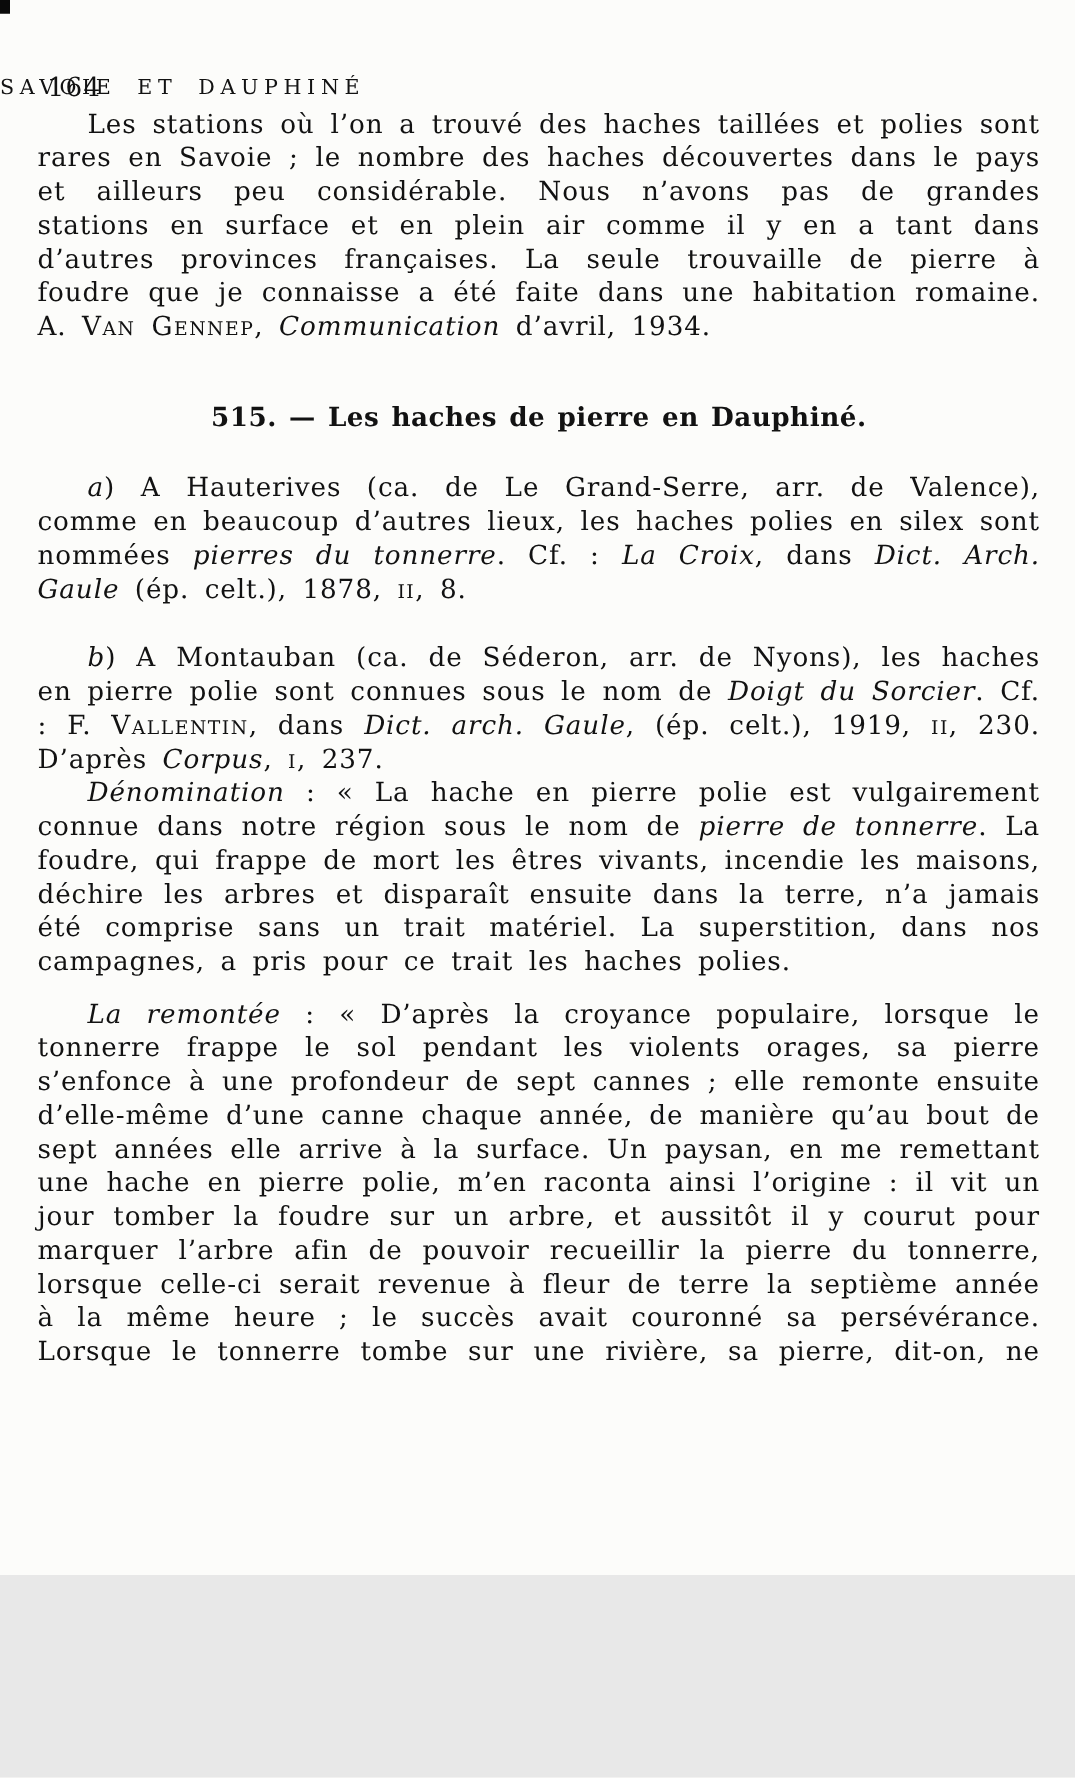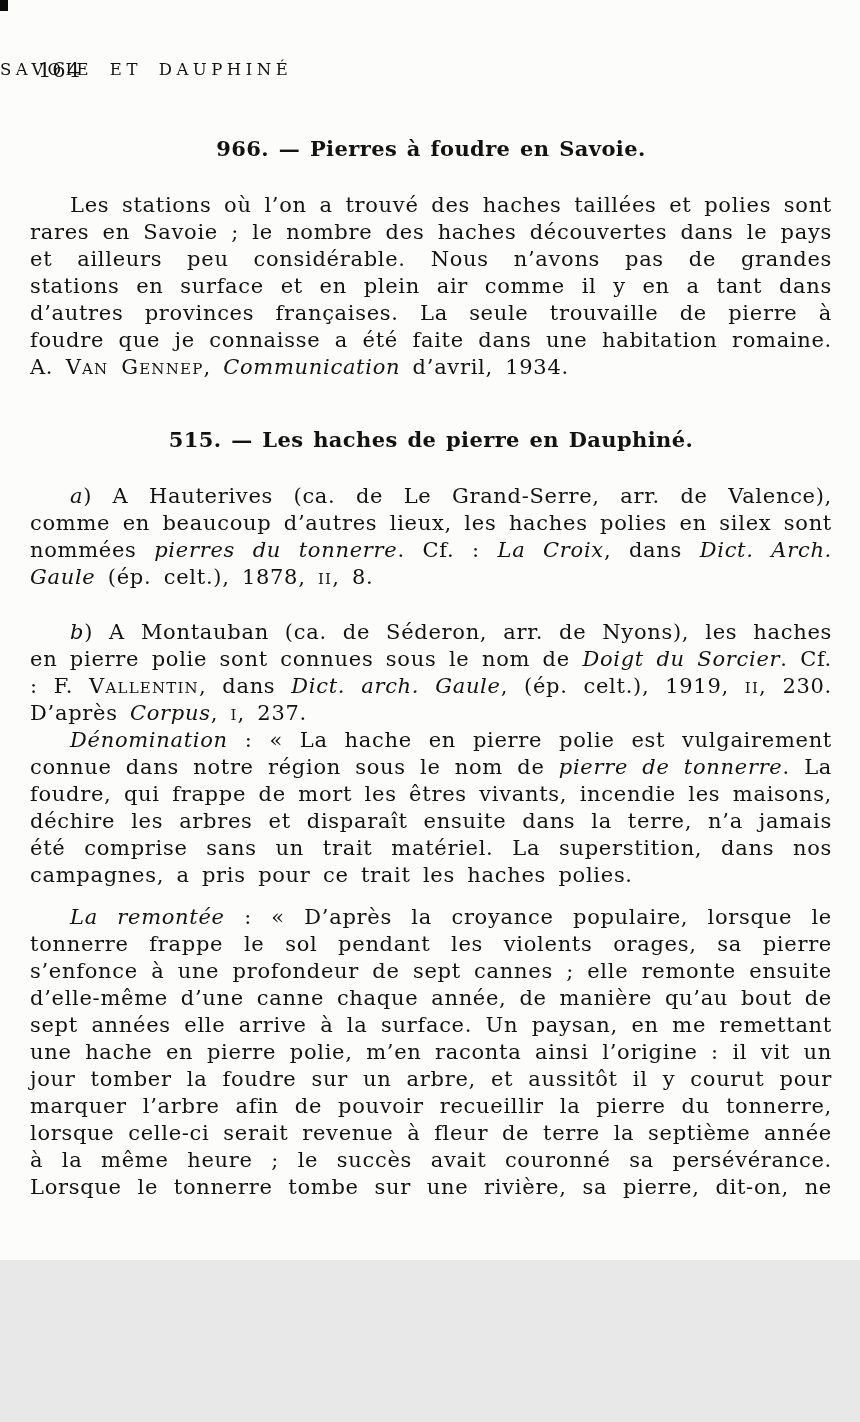--- a/index.html
+++ b/index.html
@@ -82,21 +82,20 @@
   <div class="corner-mark"></div>
 
   <div class="page-header">
     <span class="page-number">164</span>
     <div class="running-head">SAVOIE ET DAUPHINÉ</div>
   </div>
 
   <div class="content">
 
     <section id="sec-966">
-      <h2 class="section-heading">966. — Pierres à foudre en Savoie.</h2>
       <p class="para"><span>Les stations où l’on a trouvé des haches taillées et polies sont rares en Savoie ; le nombre des haches découvertes dans le pays et ailleurs peu considérable. Nous n’avons pas de grandes stations en surface et en plein air comme il y en a tant dans d’autres provinces françaises. La seule trouvaille de pierre à foudre que je connaisse a été faite dans une habitation romaine. A. </span><span class="run-smallcaps">Van Gennep</span><span>, </span><span class="run-italic">Communication</span><span> d’avril, 1934.</span></p>
     </section>
 
     <section id="sec-967">
       <h2 class="section-heading">515. — Les haches de pierre en Dauphiné.</h2>
       <p class="para"><span class="run-italic">a</span><span>) A Hauterives (ca. de Le Grand-Serre, arr. de Valence), comme en beaucoup d’autres lieux, les haches polies en silex sont nommées </span><span class="run-italic">pierres du tonnerre</span><span>. Cf. : </span><span class="run-italic">La Croix</span><span>, dans </span><span class="run-italic">Dict. Arch. Gaule</span><span> (ép. celt.), 1878, </span><span class="run-smallcaps">ii</span><span>, 8.</span></p>
       <p class="para"><span class="run-italic">b</span><span>) A Montauban (ca. de Séderon, arr. de Nyons), les haches en pierre polie sont connues sous le nom de </span><span class="run-italic">Doigt du Sorcier</span><span>. Cf. : F. </span><span class="run-smallcaps">Vallentin</span><span>, dans </span><span class="run-italic">Dict. arch. Gaule</span><span>, (ép. celt.), 1919, </span><span class="run-smallcaps">ii</span><span>, 230. D’après </span><span class="run-italic">Corpus</span><span>, </span><span class="run-smallcaps">i</span><span>, 237.</span></p>
     </section>
 
     <section id="sec-968">

